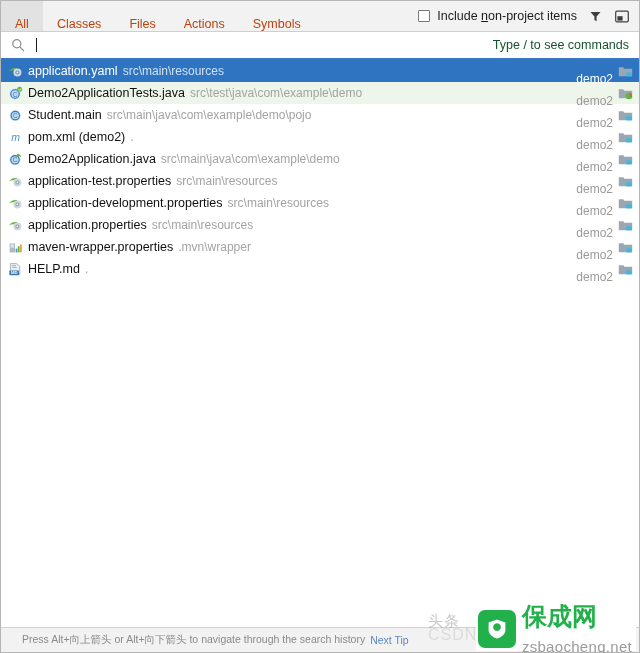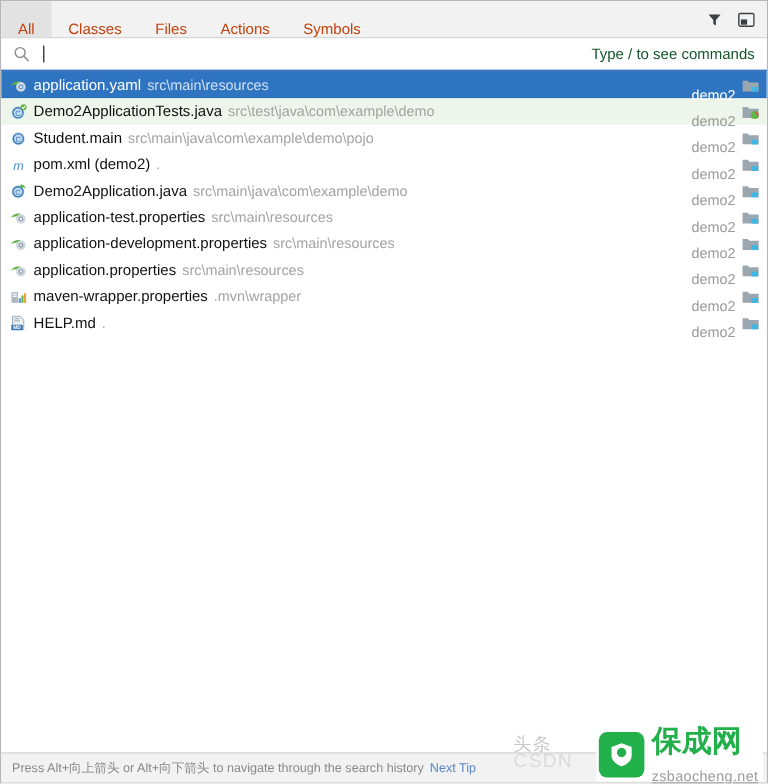--- a/index.html
+++ b/index.html
@@ -170,21 +170,21 @@
   .module-icon { width: 15px; height: 15px; display: block; }
 
   
   .footer {
     height: 24px;
     min-height: 24px;
     background: #f2f2f2;
     border-top: 1px solid #d2d2d2;
     display: flex;
     align-items: center;
-    padding: 0 9px;
+    padding: 0 21px;
     font-size: 10.5px;
     color: #8a8a8a;
     position: relative;
   }
   .footer-link {
     color: #5b87c4;
     margin-left: 5px;
   }
 
   
@@ -232,25 +232,24 @@
     justify-content: center;
   }
   .wm-badge .wm-txt { display: flex; flex-direction: column; line-height: 1; }
   .wm-badge .wm-cn2 {
     font-size: 25px;
     font-weight: bold;
     color: #22b04b;
     letter-spacing: 0px;
   }
   .wm-badge .wm-en2 {
-    font-size: 12px;
+    font-size: 15px;
     color: #9b9b9b;
     margin-top: 10px;
     letter-spacing: 0.3px;
-    text-decoration: underline;
   }
 </style>
 </head>
 <body>
 
 <div class="dialog">
 
   <div class="tabbar">
     <div class="tab selected">
       <span>All</span>
@@ -262,20 +261,24 @@
       <span>Files</span>
     </div>
     <div class="tab">
       <span>Actions</span>
     </div>
     <div class="tab">
       <span>Symbols</span>
     </div>
 
     <div class="tabbar-right">
+      <label class="chk-wrap">
+        <span class="chk-box"></span>
+        <span class="chk-label"><span>Include </span><u>n</u><span>on-project items</span></span>
+      </label>
 
       <span class="icon-btn">
         <svg width="13" height="13" viewBox="0 0 13 13">
           <path d="M1.5 2 L11.5 2 L7.6 6.6 L7.6 11.2 L5.4 10.0 L5.4 6.6 Z" fill="#3c3f41"></path>
         </svg>
       </span>
 
       <span class="icon-btn">
         <svg width="14" height="13" viewBox="0 0 14 13">
           <rect x="0.7" y="1.2" width="12.6" height="10.6" rx="1.3" fill="none" stroke="#3c3f41" stroke-width="1.2"></rect>

